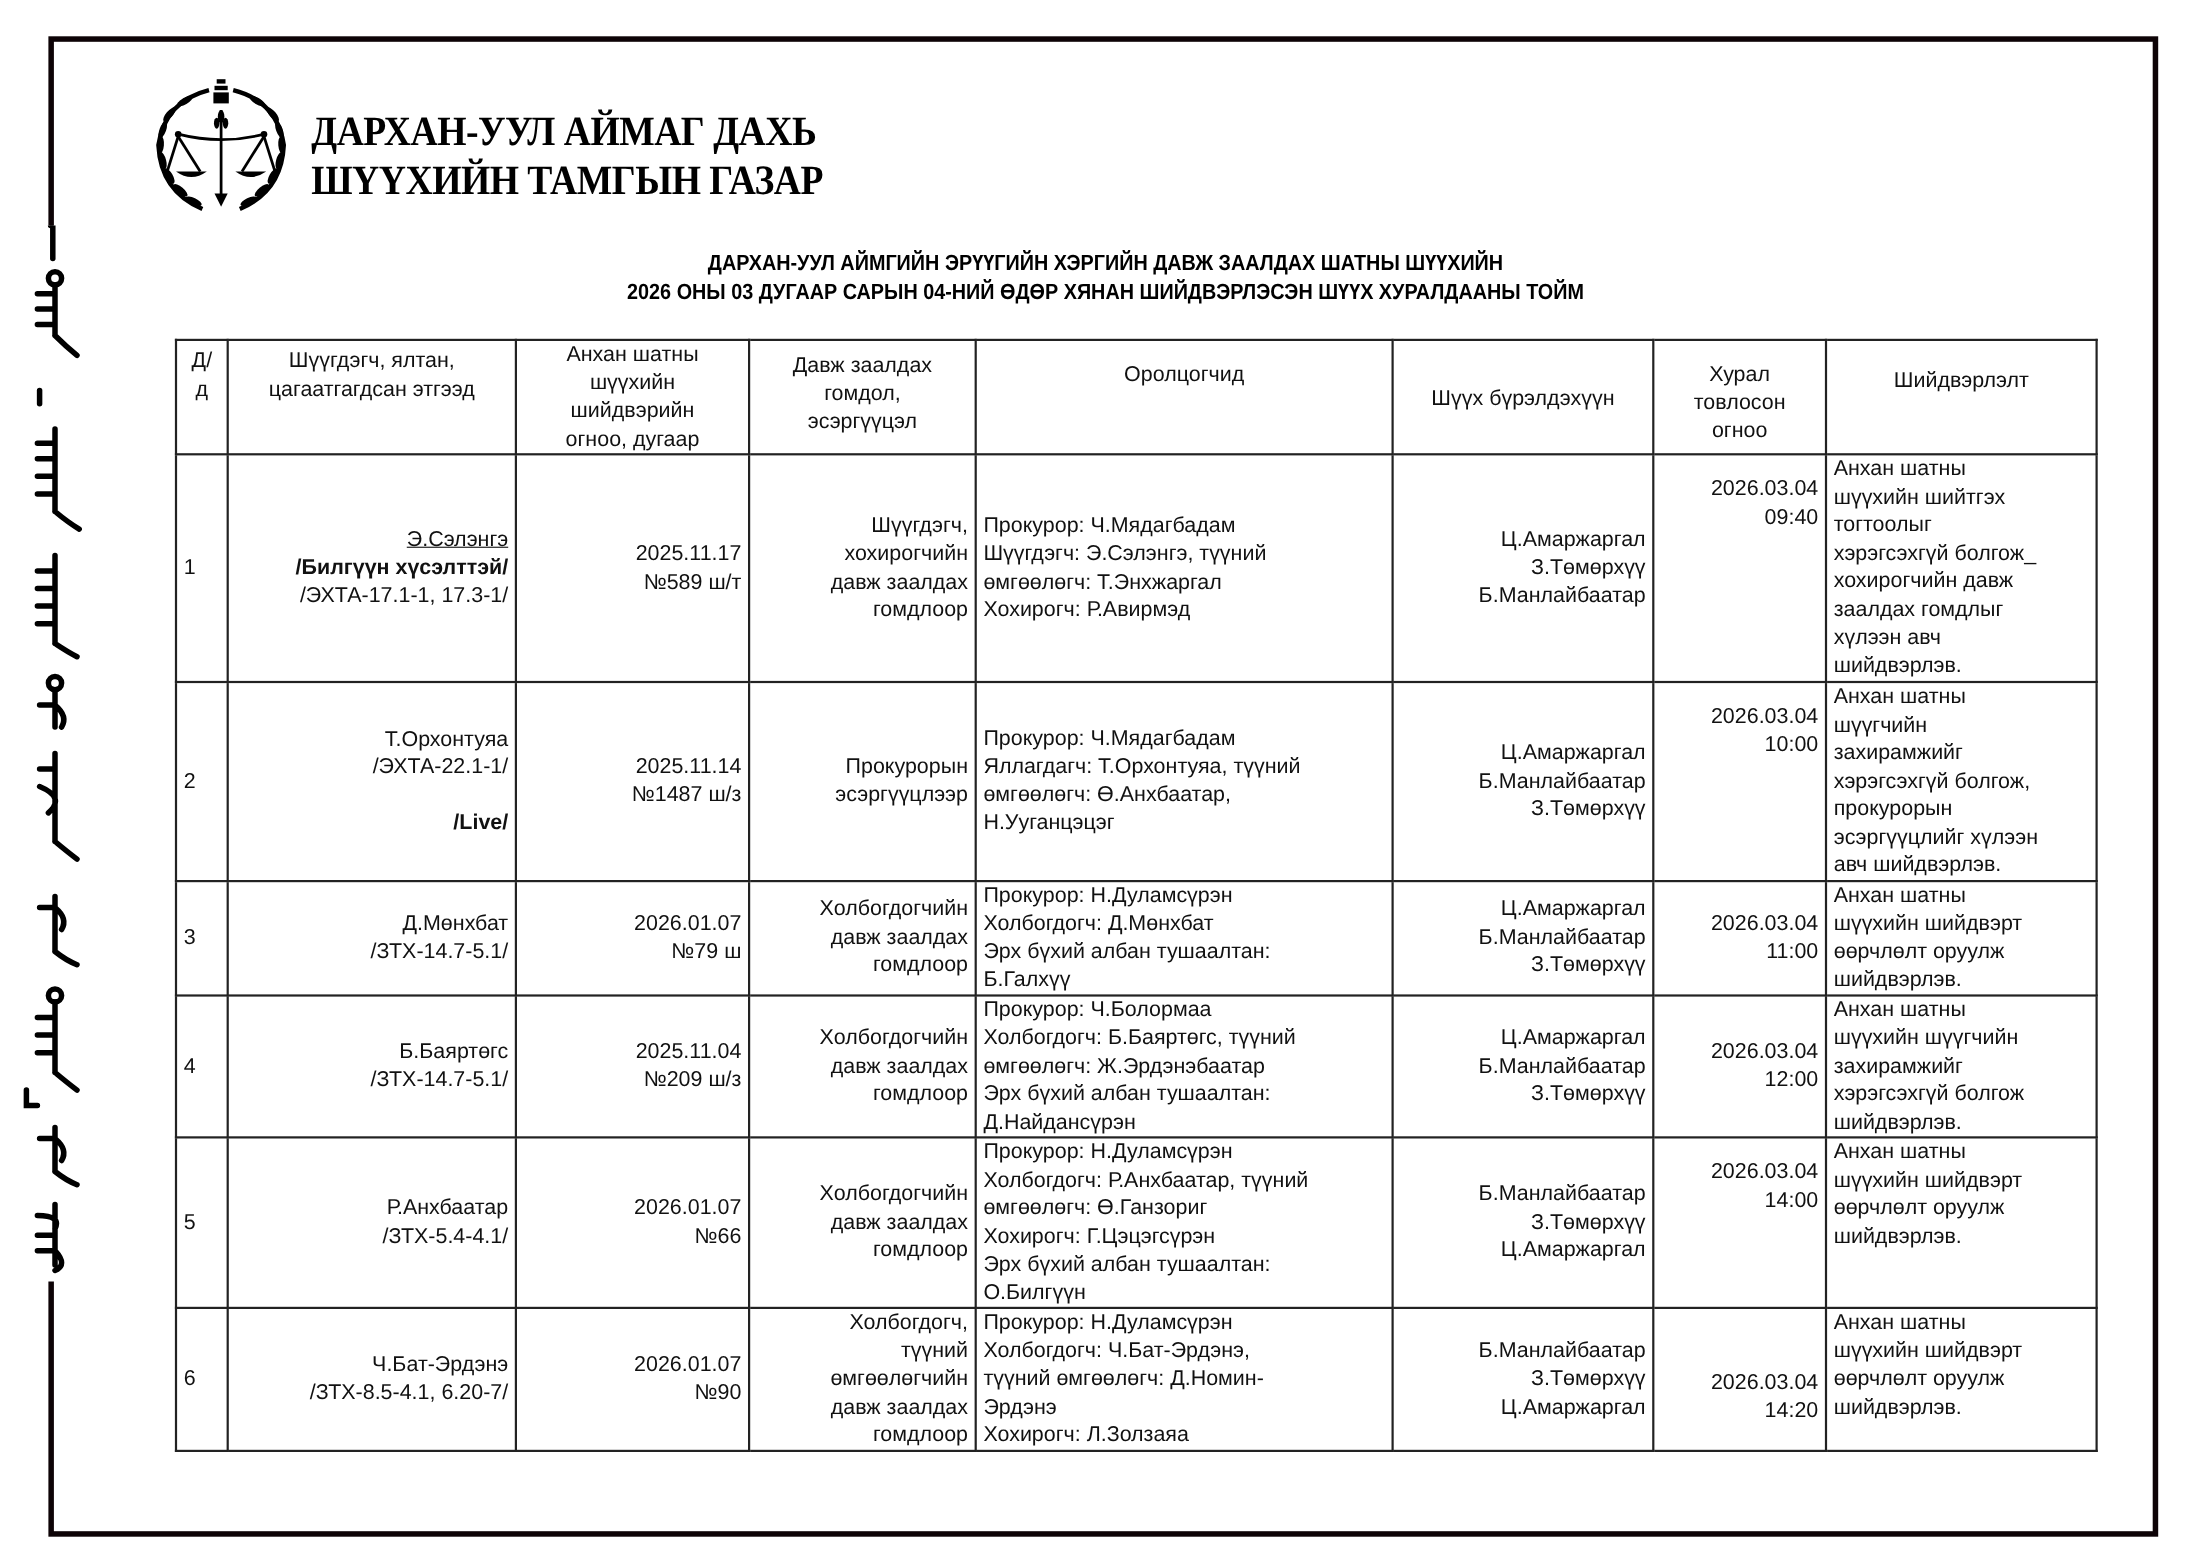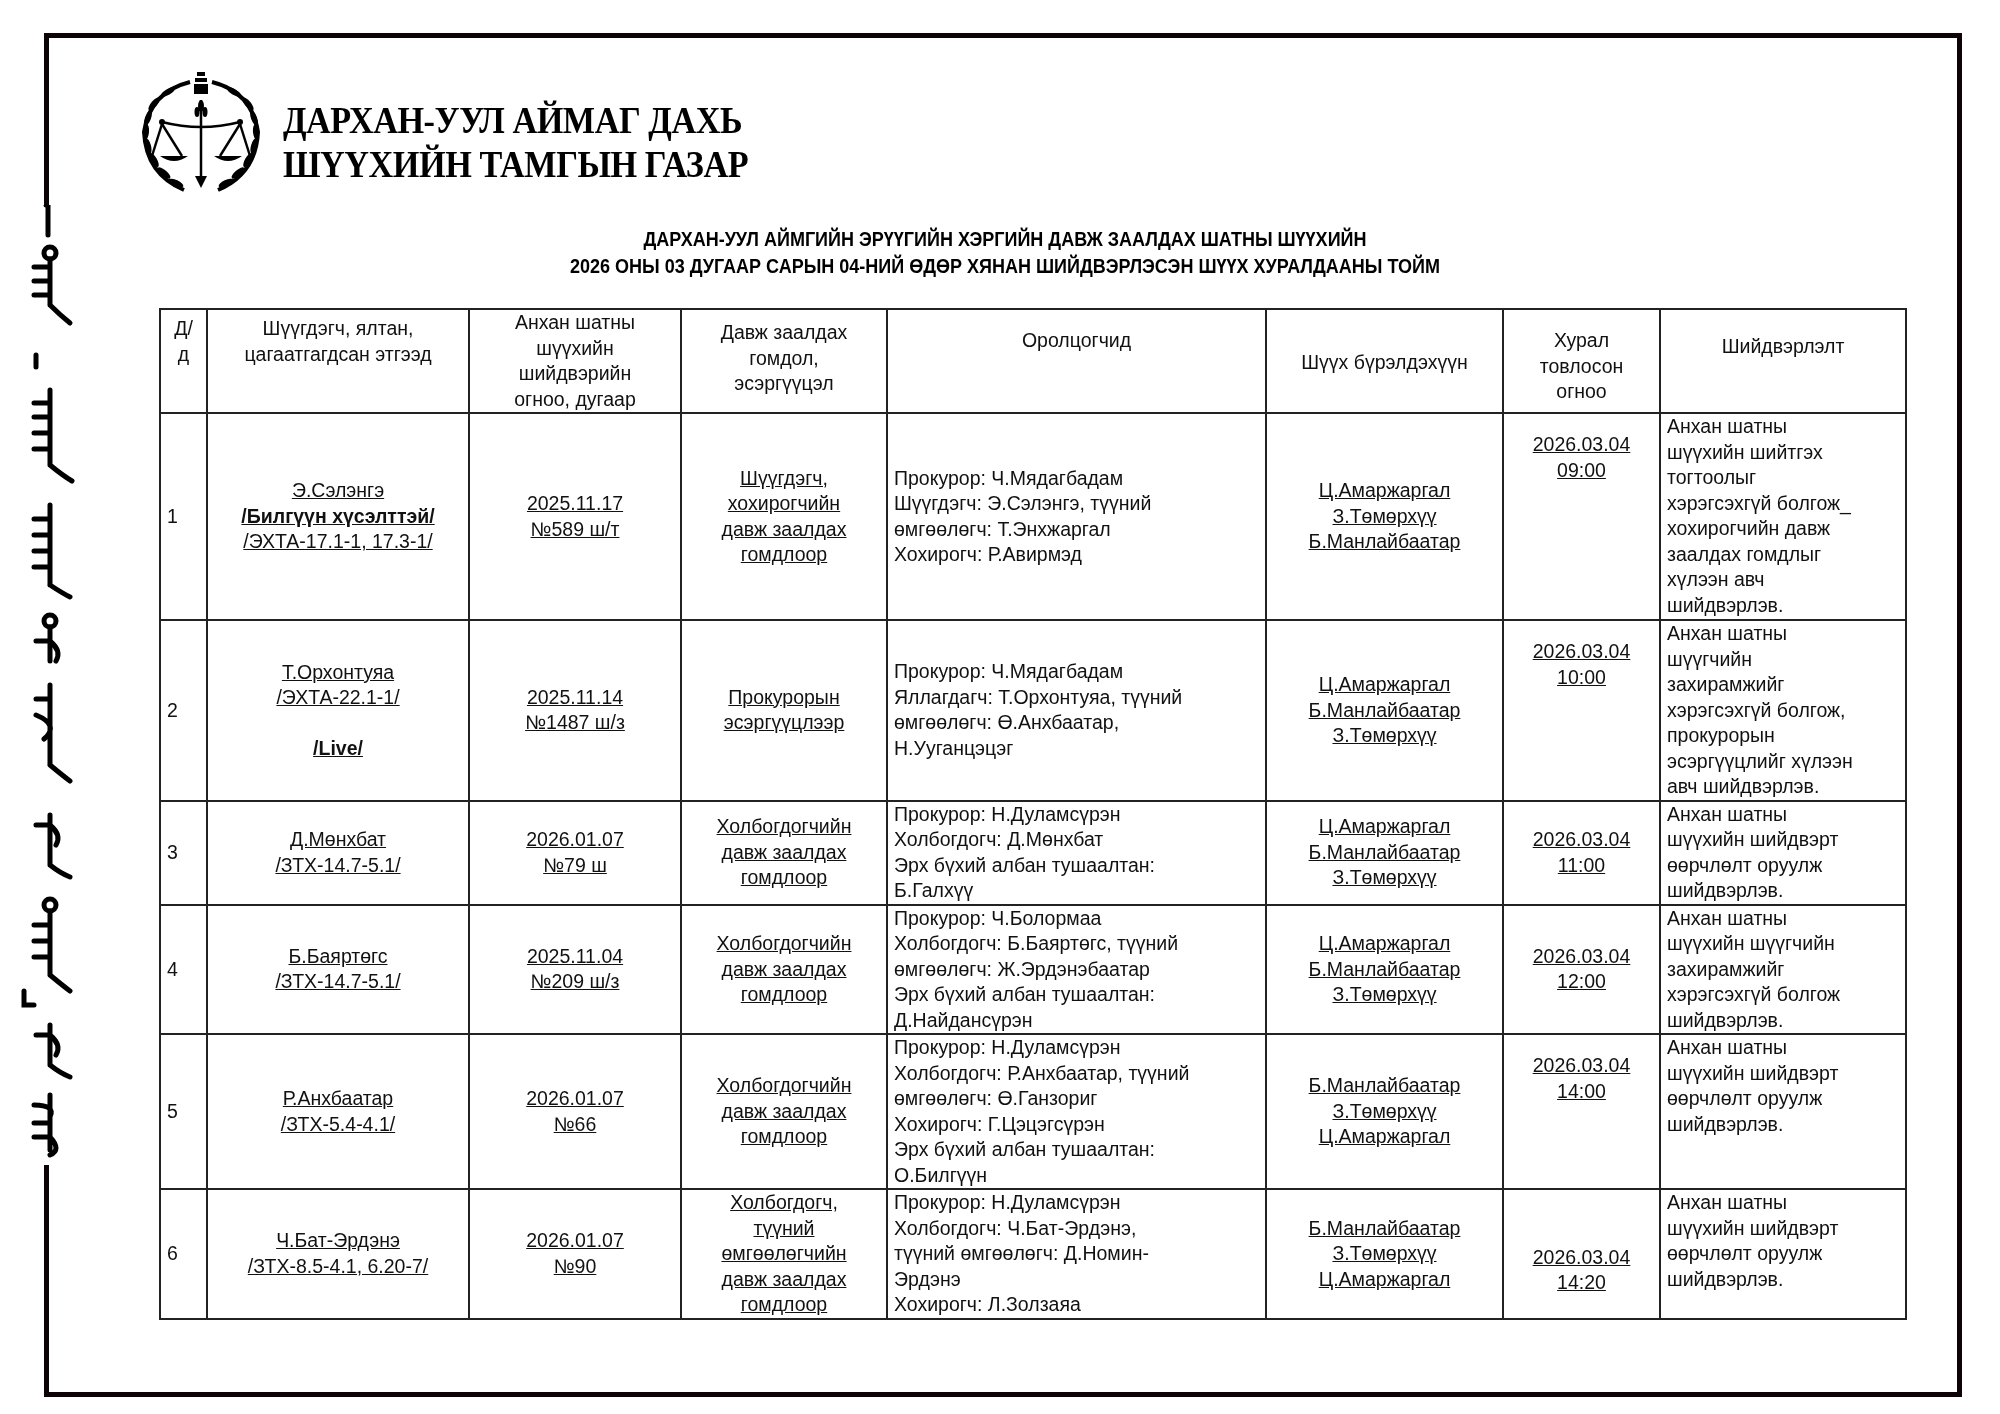--- a/index.html
+++ b/index.html
@@ -13,21 +13,21 @@
                font-weight: bold; font-size: 38px; line-height: 44px; letter-spacing: -0.5px;
                transform: scaleX(0.9); transform-origin: left top; color: #000; }
   .doc-title { position: absolute; left: 430px; top: 226px; width: 1150px; text-align: center;
                font-weight: bold; font-size: 20px; line-height: 27px; color: #000;
                transform: scaleX(0.9); transform-origin: center top; }
   table.sched { position: absolute; left: 159px; top: 308px; border-collapse: collapse;
                 table-layout: fixed; width: 1746px; }
   table.sched th, table.sched td { border: 2px solid #222; vertical-align: middle;
                 font-size: 19.5px; line-height: 25.5px; padding: 0 6px; font-weight: normal; }
   table.sched th { text-align: center; vertical-align: top; padding-top: 6px; }
-  table.sched td.c { text-align: center; text-decoration: underline; }
+  table.sched td.c { text-align: right; }
   table.sched td.l { text-align: left; }
   table.sched td.top { vertical-align: top; }
   .line { display: block; white-space: nowrap; }
   .bold { font-weight: bold; }
   .ul { text-decoration: underline; }
   .spacer { display:block; height: 25px; }
 </style>
 </head>
 <body>
 
@@ -195,21 +195,21 @@
           <span class="line">өмгөөлөгч: Т.Энхжаргал</span>
           <span class="line">Хохирогч: Р.Авирмэд</span>
         </td>
         <td class="c">
           <span class="line">Ц.Амаржаргал</span>
           <span class="line">З.Төмөрхүү</span>
           <span class="line">Б.Манлайбаатар</span>
         </td>
         <td class="c top" style="padding-top: 18px;">
           <span class="line">2026.03.04</span>
-          <span class="line">09:00</span>
+          <span class="line">09:40</span>
         </td>
         <td class="l top" style="padding-top: 0px;">
           <span class="line">Анхан шатны</span>
           <span class="line">шүүхийн шийтгэх</span>
           <span class="line">тогтоолыг</span>
           <span class="line">хэрэгсэхгүй болгож_</span>
           <span class="line">хохирогчийн давж</span>
           <span class="line">заалдах гомдлыг</span>
           <span class="line">хүлээн авч</span>
           <span class="line">шийдвэрлэв.</span>

